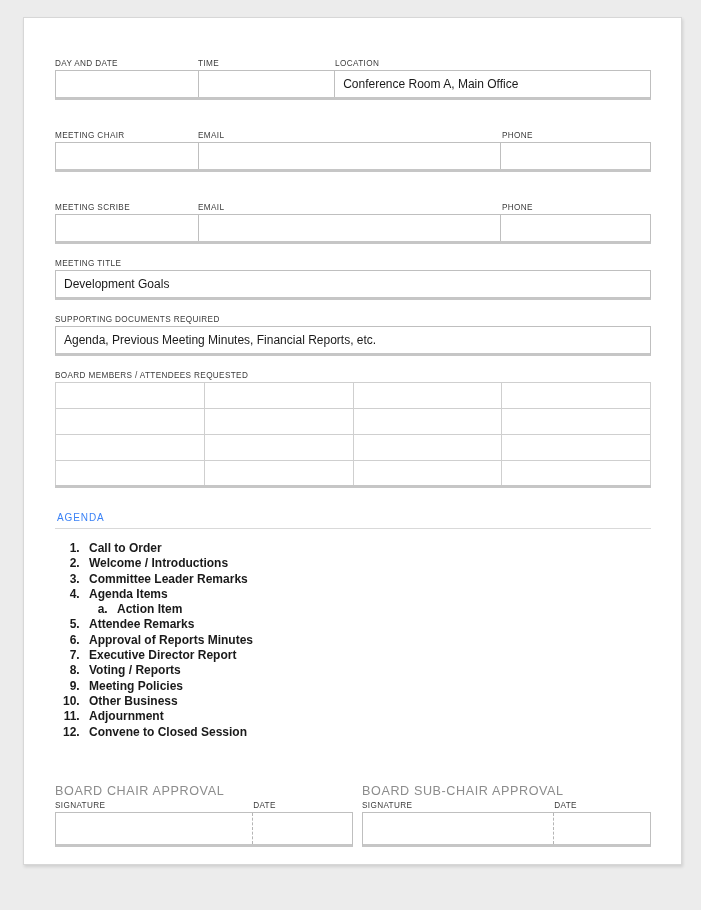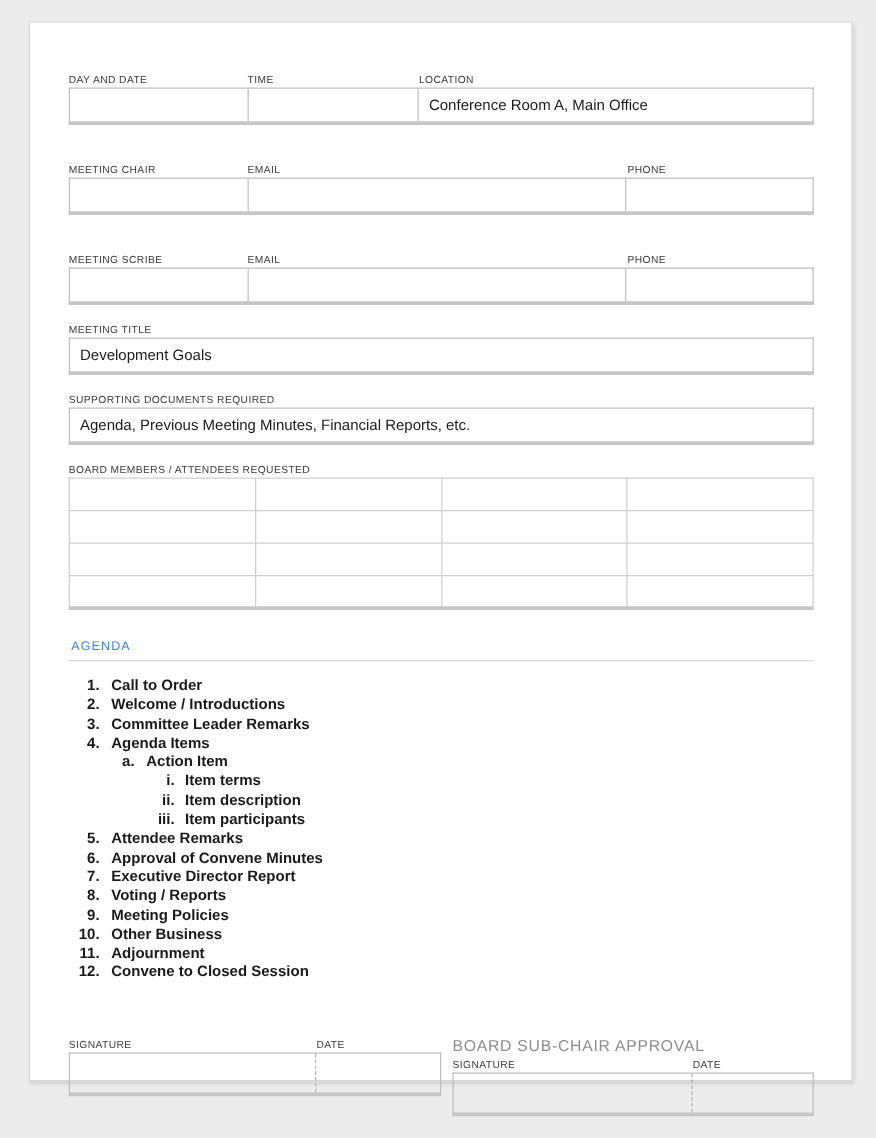--- a/index.html
+++ b/index.html
@@ -241,39 +241,36 @@
         </tbody>
     </table>
 
     <div class="section-head">AGENDA</div>
     <div class="section-rule"></div>
     <ol class="lv1">
         <li><span>Call to Order</span></li>
         <li><span>Welcome / Introductions</span></li>
         <li><span>Committee Leader Remarks</span></li>
         <li><span>Agenda Items</span><ol class="lv2">
-            <li><span>Action Item</span><ol class="lv3">
-                <li><span>Item terms</span></li>
-                <li><span>Item description</span></li>
-                <li><span>Item participants</span></li>
-              </ol></li>
+            <li><span>Action Item</span></li>
           </ol></li>
         <li><span>Attendee Remarks</span></li>
-        <li><span>Approval of Convene Minutes</span></li>
+        <li><span>Approval of Reports Minutes</span></li>
         <li><span>Executive Director Report</span></li>
         <li><span>Voting / Reports</span></li>
         <li><span>Meeting Policies</span></li>
         <li><span>Other Business</span></li>
         <li><span>Adjournment</span></li>
         <li><span>Convene to Closed Session</span></li>
       </ol>
 
     <div class="approvals">
 
       <div class="appr-col">
+        <div class="appr-head">BOARD CHAIR APPROVAL</div>
         <div class="appr-lbls">
           <div class="lbl" style="width:66.5%">SIGNATURE</div>
           <div class="lbl" style="width:33.5%">DATE</div>
         </div>
         <div class="sig-box">
           <div class="sig-cell sig"></div>
           <div class="sig-cell date"></div>
         </div>
       </div>
 

